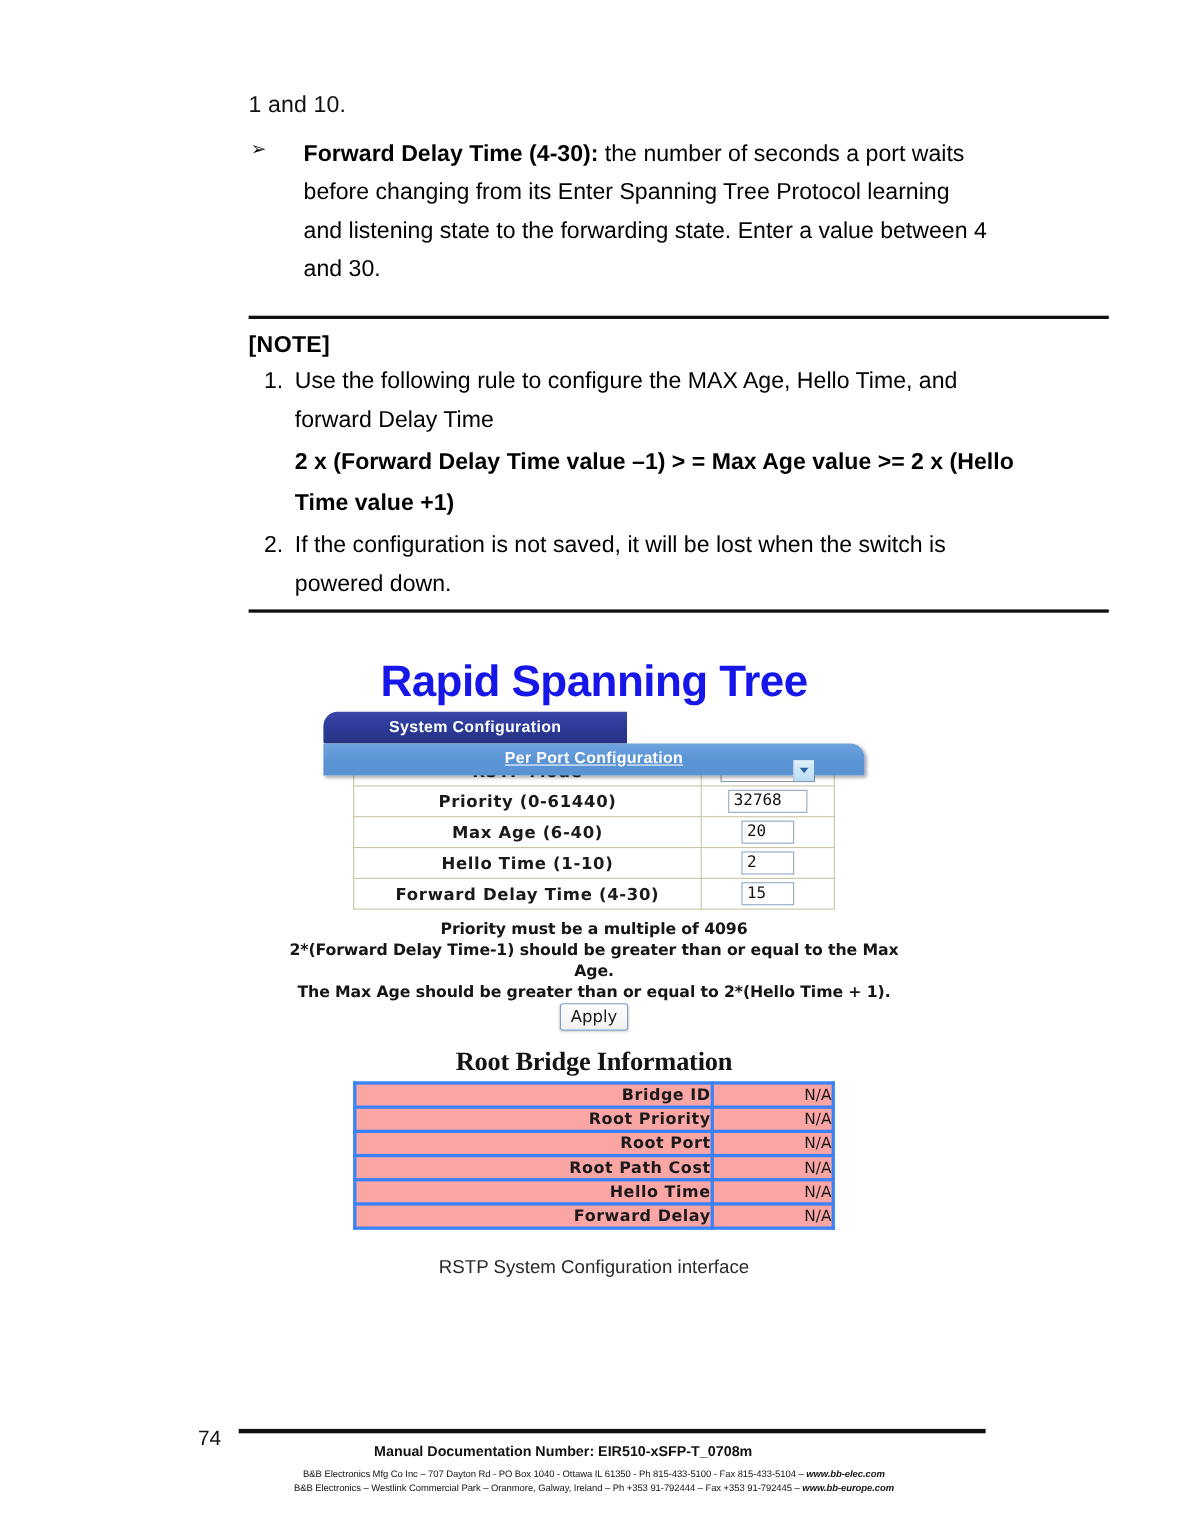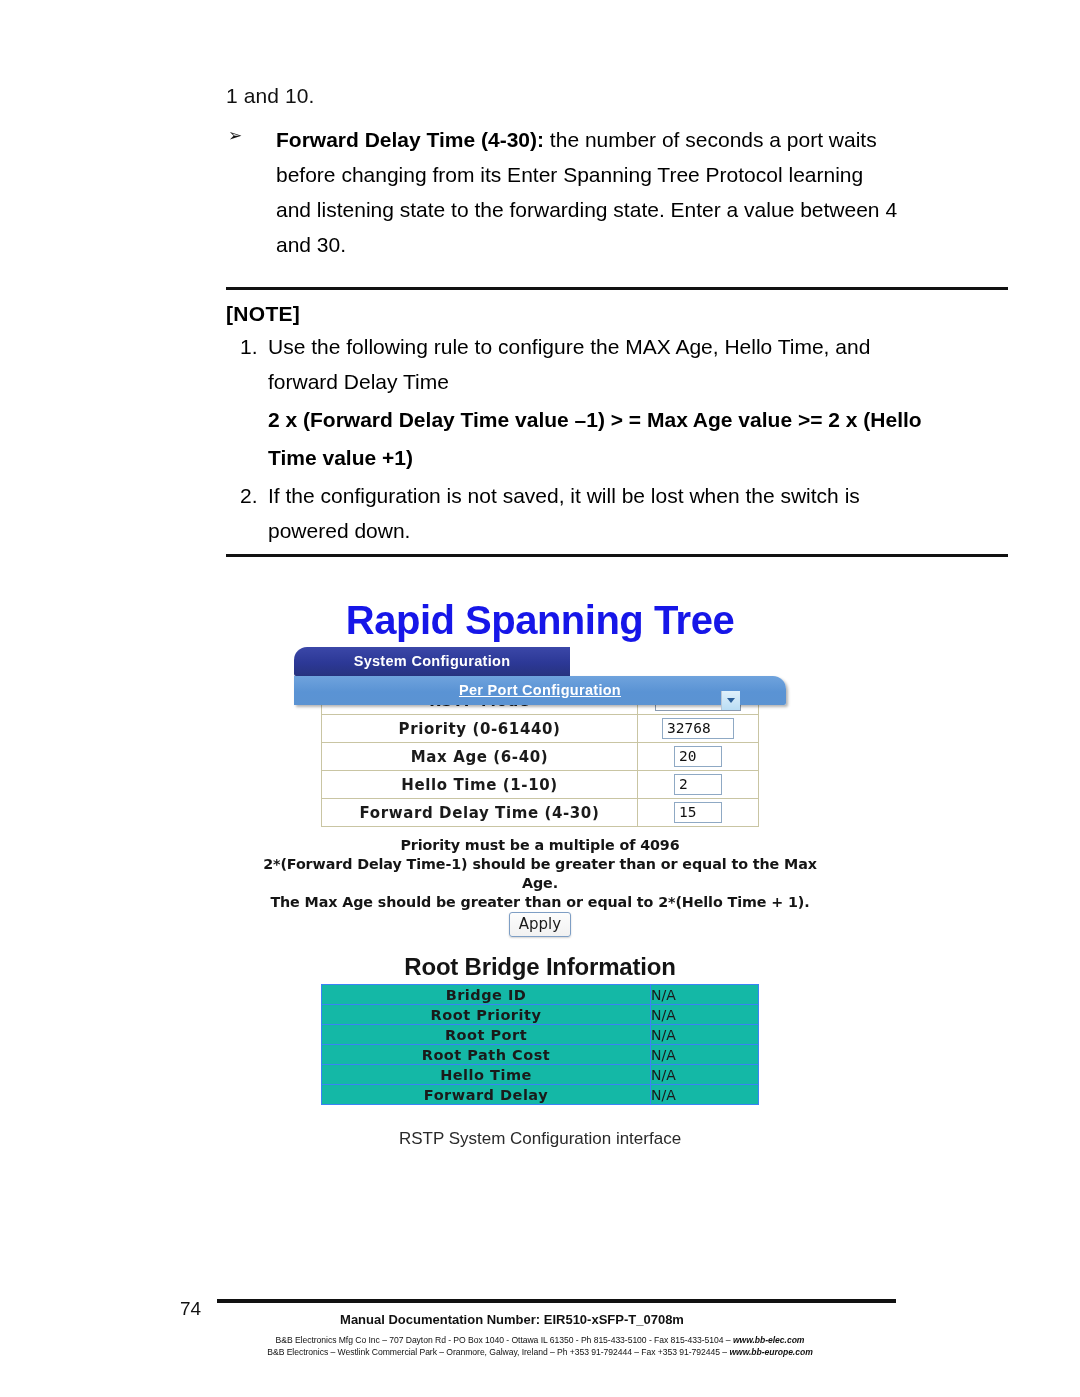--- a/index.html
+++ b/index.html
@@ -254,33 +254,34 @@
     font-family: "DejaVu Sans", sans-serif;
     box-shadow: 0 1px 2px rgba(0,0,0,0.18);
   }
 
   .rbi-title {
     margin-top: 16px;
     font-size: 24px;
     font-weight: bold;
     color: #141414;
     letter-spacing: -0.2px;
-    font-family: Liberation Sans, sans-serif;
+    font-family: Liberation Serif, serif;
   }
   .rbi-table {
     width: 438px;
     margin: 3px auto 0 auto;
     border-collapse: collapse;
     table-layout: fixed;
   }
   .rbi-table td {
-    border: 1px solid #3b82f6;
+    border: 3px solid #3b82f6;
     height: 19px;
     padding: 0;
-    background: #14b8a6;
+    background: #fca5a5;
+    text-align: right;
   }
   .rbi-label {
     text-align: center;
     font-size: 14.5px;
     font-weight: bold;
     color: #1a1a1a;
     letter-spacing: 0.5px;
     font-family: "DejaVu Sans", sans-serif;
   }
   .rbi-val {

